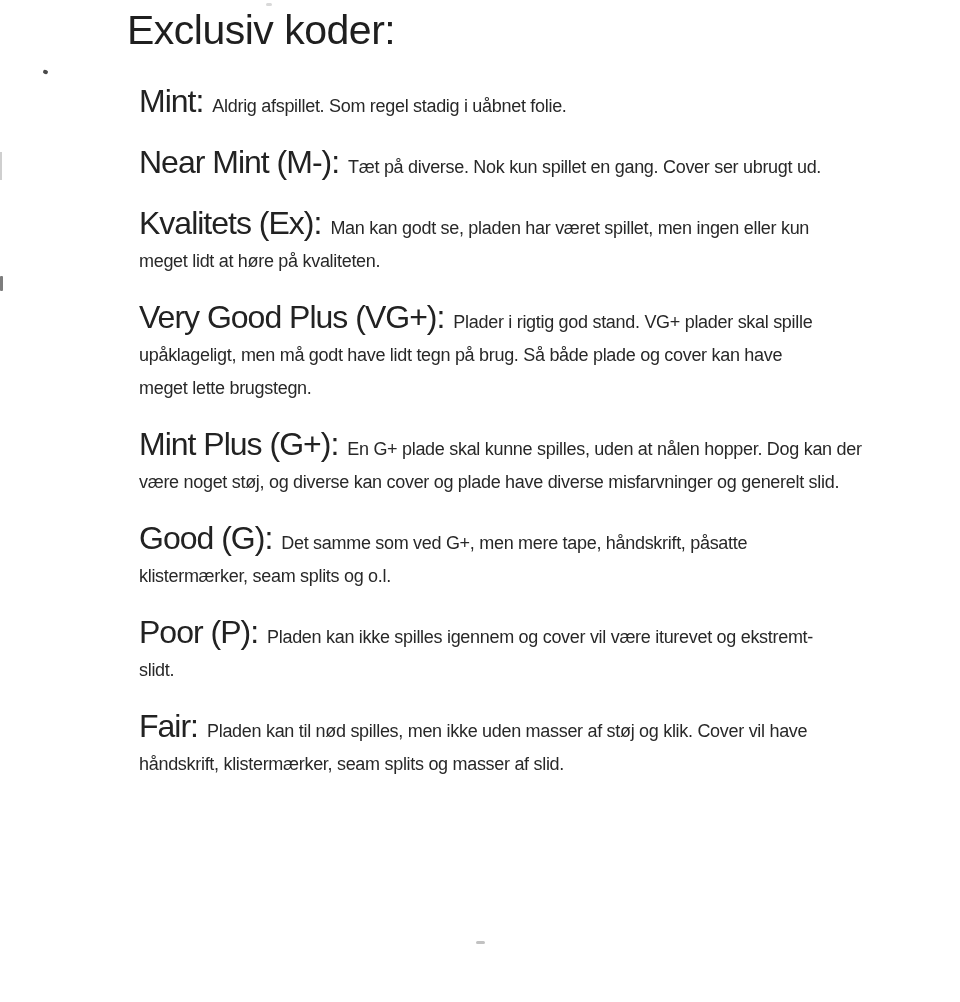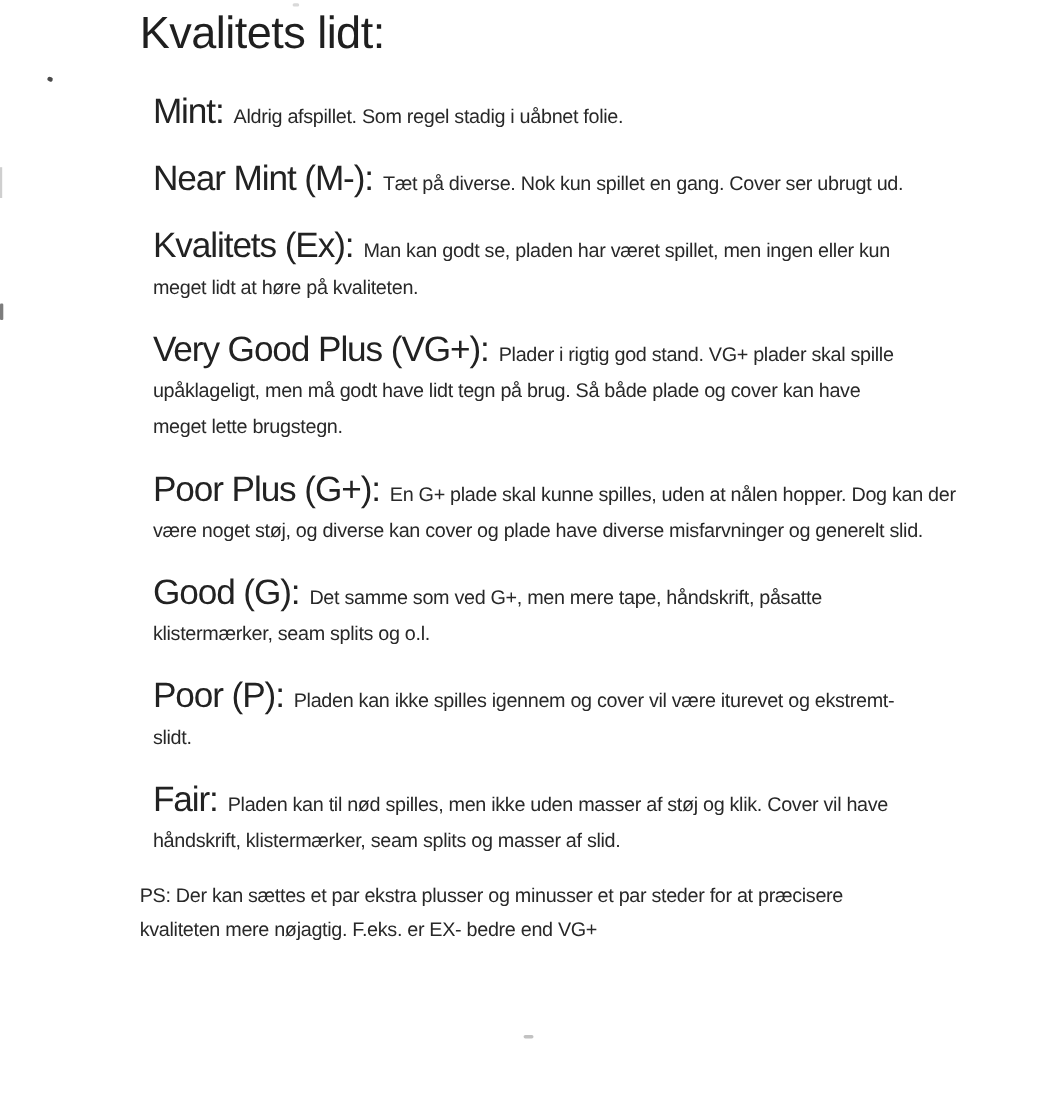--- a/index.html
+++ b/index.html
@@ -99,43 +99,41 @@
 <div class="page">
 
   <div class="artifact a-smudge"></div>
   <div class="artifact a-dot"></div>
   <div class="artifact a-edge1"></div>
   <div class="artifact a-edge2"></div>
   <div class="artifact a-speck"></div>
 
   <div class="content">
 
-    <h1 class="title">Kvalitets lidt:</h1>
+    <h1 class="title">Exclusiv koder:</h1>
 
     <p class="entry"><span class="lbl">Mint:</span><span class="desc">Aldrig afspillet. Som regel stadig i uåbnet folie.</span></p>
 
     <p class="entry"><span class="lbl">Near Mint (M-):</span><span class="desc">Tæt på diverse. Nok kun spillet en gang. Cover ser ubrugt ud.</span></p>
 
     <p class="entry"><span class="lbl">Kvalitets (Ex):</span><span class="desc">Man kan godt se, pladen har været spillet, men ingen eller kun
 meget lidt at høre på kvaliteten.</span></p>
 
     <p class="entry"><span class="lbl">Very Good Plus (VG+):</span><span class="desc">Plader i rigtig god stand. VG+ plader skal spille
 upåklageligt, men må godt have lidt tegn på brug. Så både plade og cover kan have
 meget lette brugstegn.</span></p>
 
 
-    <p class="entry"><span class="lbl">Poor Plus (G+):</span><span class="desc">En G+ plade skal kunne spilles, uden at nålen hopper. Dog kan der
+    <p class="entry"><span class="lbl">Mint Plus (G+):</span><span class="desc">En G+ plade skal kunne spilles, uden at nålen hopper. Dog kan der
 være noget støj, og diverse kan cover og plade have diverse misfarvninger og generelt slid.</span></p>
 
     <p class="entry"><span class="lbl">Good (G):</span><span class="desc">Det samme som ved G+, men mere tape, håndskrift, påsatte
 klistermærker, seam splits og o.l.</span></p>
 
     <p class="entry"><span class="lbl">Poor (P):</span><span class="desc">Pladen kan ikke spilles igennem og cover vil være iturevet og ekstremt-
 slidt.</span></p>
 
     <p class="entry"><span class="lbl">Fair:</span><span class="desc">Pladen kan til nød spilles, men ikke uden masser af støj og klik. Cover vil have
 håndskrift, klistermærker, seam splits og masser af slid.</span></p>
 
-    <p class="ps">PS: Der kan sættes et par ekstra plusser og minusser et par steder for at præcisere
-kvaliteten mere nøjagtig. F.eks. er EX- bedre end VG+</p>
 
   </div>
 </div>
 
 </body></html>

